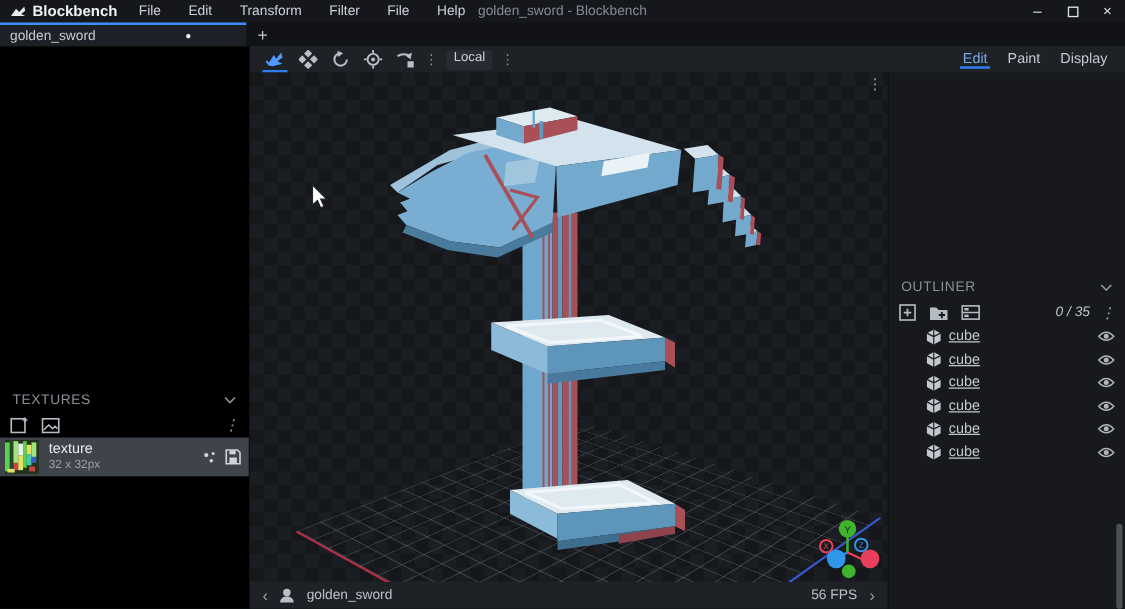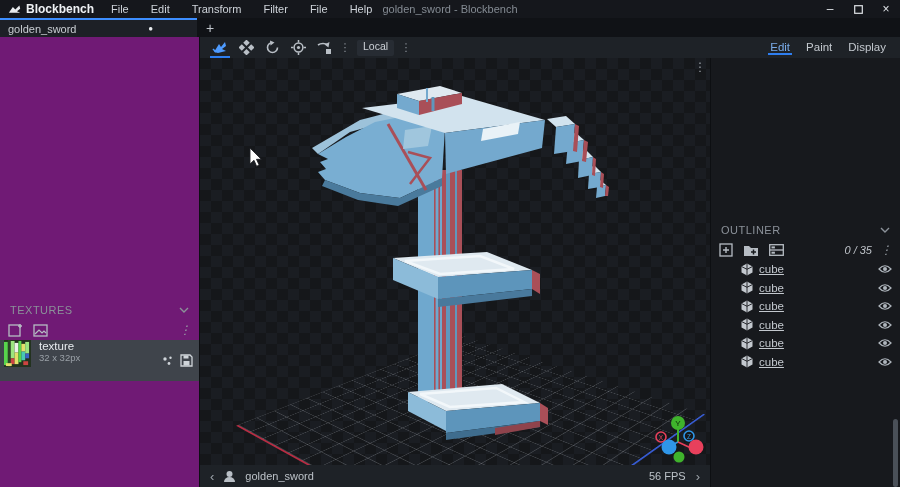--- a/index.html
+++ b/index.html
@@ -19,21 +19,21 @@
   .win-btn svg { display:block; }
 
   
   .tabbar { height:19px; background:#101216; display:flex; align-items:stretch; }
   .tab { width:197px; background:#1d2026; border-top:2px solid #3d8eff; display:flex; align-items:center; padding:0 8px; font-size:11px; color:#c8cdd2; position:relative; }
   .tab-dot { position:absolute; right:44px; color:#e8ebee; font-size:8px; }
   .new-tab { width:26px; display:flex; align-items:center; justify-content:center; color:#c2c7cd; font-size:14px; }
 
   
   .main { flex:1; display:flex; min-height:0; }
-  .left-panel { width:200px; background:#701a75; display:flex; flex-direction:column; border-right:1px solid #0d0f12; }
+  .left-panel { width:200px; background:#000000; display:flex; flex-direction:column; border-right:1px solid #0d0f12; }
   .left-spacer { flex:1; }
   .right-wrap { flex:1; display:flex; flex-direction:column; min-width:0; }
 
   
   .toolbar { height:21px; background:#1e2227; display:flex; align-items:center; padding:0 6px 0 8px; gap:2px; }
   .tool-btn { width:24px; height:20px; display:flex; align-items:center; justify-content:center; color:#b9bfc6; position:relative; }
   .tool-btn.active { color:#4e9bff; }
   .tool-btn.active::after { content:""; position:absolute; left:2px; right:2px; bottom:0; height:2px; background:#2e7ef0; }
   .tool-sep { width:14px; text-align:center; color:#8b9198; font-size:11px; }
   .space-select { height:16px; background:#272c33; border-radius:2px; display:flex; align-items:center; gap:5px; padding:0 6px; font-size:10.5px; color:#ccd1d7; margin:0 3px;flex-direction:column; }
@@ -73,21 +73,21 @@
   .pt-right { margin-left:auto; display:flex; align-items:center; gap:8px; }
   .sel-count { font-size:11px; color:#c0c5cb; }
   .more-dots { color:#9aa0a7; font-size:12px; line-height:1; }
 
   .outliner-list { display:flex; flex-direction:column; }
   .outliner-row { height:18.5px; display:flex; align-items:center; gap:6px; padding-left:30px; padding-right:8px; font-size:11.5px; color:#c3c8ce;text-decoration:underline; }
   .row-eye { margin-left:auto; color:#aeb5bc; display:flex; }
   .scroll-thumb { position:absolute; right:2px; bottom:0; width:5px; height:68px; background:#4a5058; border-radius:3px; }
 
   
-  .tex-item { height:41px; background:#3f444b; display:flex; gap:8px; padding:0 6px 0 4px; }
+  .tex-item { height:31px; background:#3f444b; display:flex; align-items:center; gap:8px; padding:0 6px 0 4px; }
   .tex-thumb { width:27px; height:27px; flex:none; background:#23321f; }
   .tex-info { display:flex; flex-direction:column; line-height:1.15; }
   .tex-name { font-size:11.5px; color:#e8ecef; }
   .tex-size { font-size:9.5px; color:#9aa0a7; }
   .tex-icons { margin-left:auto; display:flex; align-items:center; gap:6px; color:#cfd4d9; }
 
   .icon-svg { display:block; }
 </style>
 </head>
 <body>

